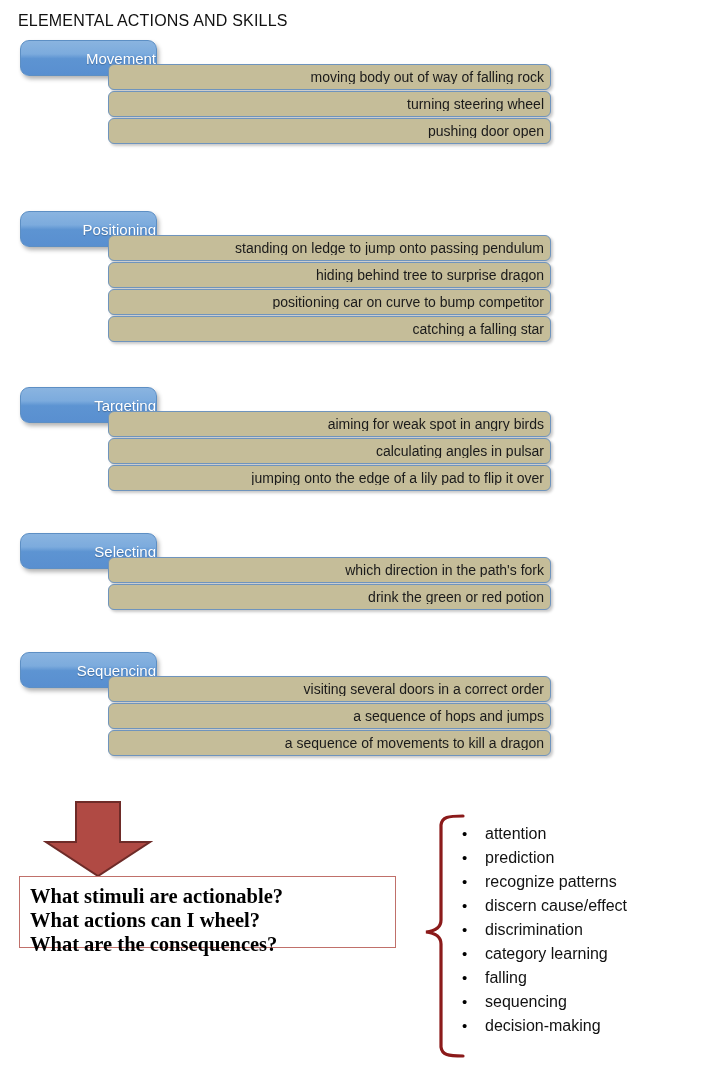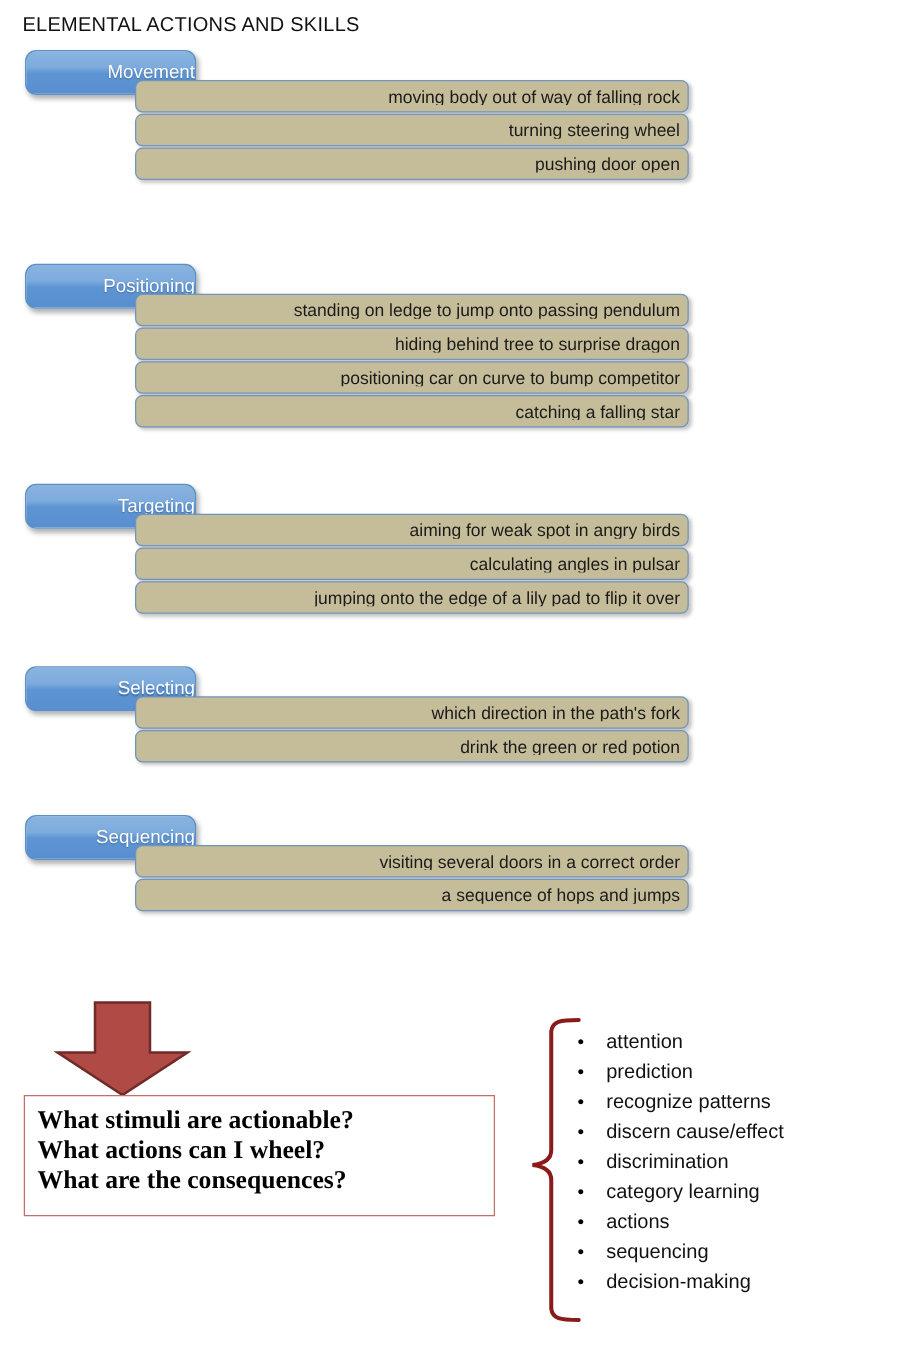--- a/index.html
+++ b/index.html
@@ -97,21 +97,21 @@
     width: 110px;
     height: 78px;
   }
 
   
   #question-box {
     position: absolute;
     left: 19px;
     top: 876px;
     width: 377px;
-    height: 97px;
+    height: 72px;
     border: 1.4px solid #c0706a;
     background: #ffffff;
     box-sizing: border-box;
     padding: 7px 0 0 10px;
   }
   .q-line {
     font-family: "Liberation Serif", serif;
     font-weight: bold;
     font-size: 20.5px;
     line-height: 24px;
@@ -232,20 +232,23 @@
       <div class="cat-label">
         <div class="cat-label-text">Sequencing</div>
       </div>
       <div class="items">
         <div class="item-box">
           <div class="item-text">visiting several doors in a correct order</div>
         </div>
         <div class="item-box">
           <div class="item-text">a sequence of hops and jumps</div>
         </div>
+        <div class="item-box">
+          <div class="item-text">a sequence of movements to kill a dragon</div>
+        </div>
       </div>
     </div>
   </div>
 
 <div id="down-arrow">
   <svg viewBox="0 0 110 78" width="110" height="78" preserveAspectRatio="none">
     <polygon points="33,2 77,2 77,42 107,42 55,76 3,42 33,42" fill="#b04a44" stroke="#6e2b28" stroke-width="2"></polygon>
   </svg>
 </div>
 
@@ -281,21 +284,21 @@
     <div class="bullet-row">
       <span class="bullet-dot">•</span>
       <span class="bullet-text">discrimination</span>
     </div>
     <div class="bullet-row">
       <span class="bullet-dot">•</span>
       <span class="bullet-text">category learning</span>
     </div>
     <div class="bullet-row">
       <span class="bullet-dot">•</span>
-      <span class="bullet-text">actions</span>
+      <span class="bullet-text">falling</span>
     </div>
     <div class="bullet-row">
       <span class="bullet-dot">•</span>
       <span class="bullet-text">sequencing</span>
     </div>
     <div class="bullet-row">
       <span class="bullet-dot">•</span>
       <span class="bullet-text">decision-making</span>
     </div>
   </div>

